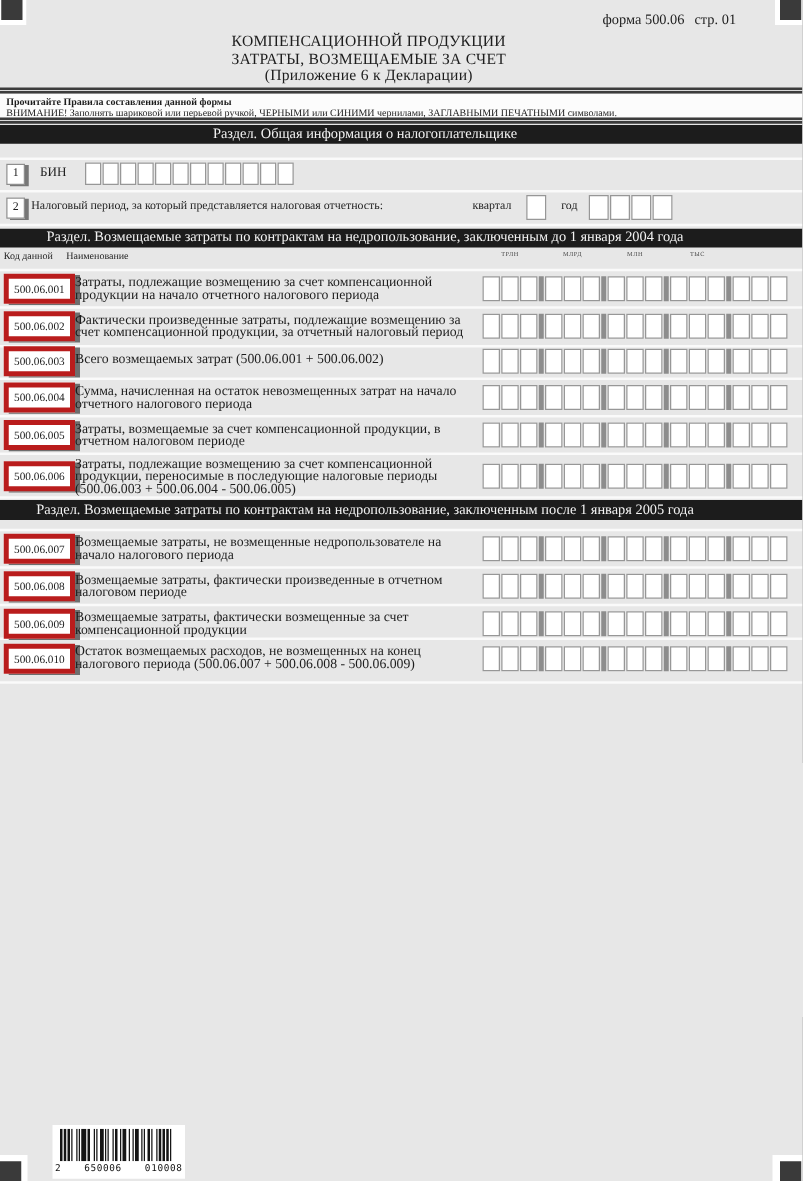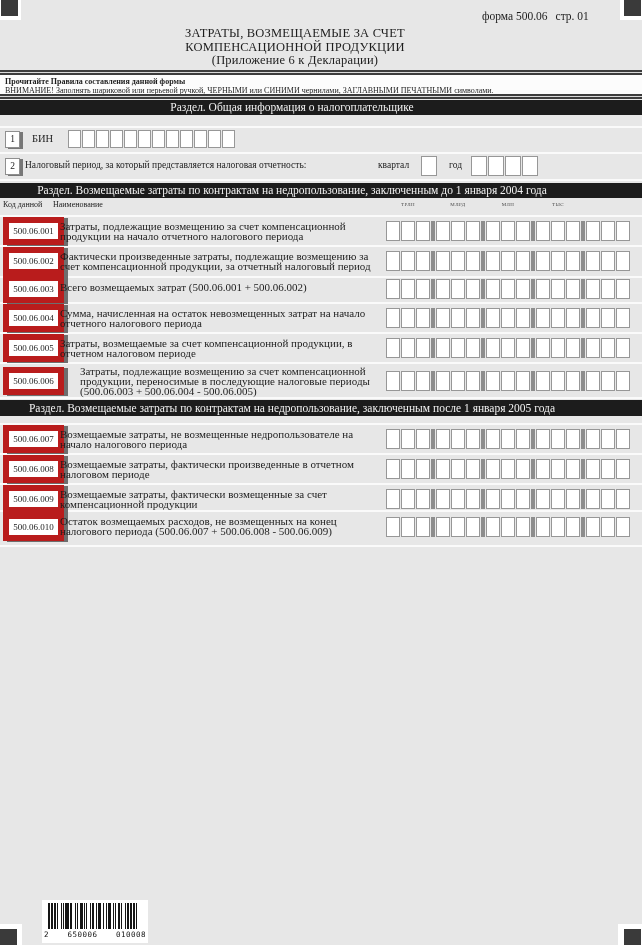--- a/index.html
+++ b/index.html
@@ -46,21 +46,21 @@
   .amount .cell{width:14px;height:20px;}
   .gsep{width:4px;height:20px;background:#8d8d8d;flex:0 0 4px;}
 
   
   .colhead{position:absolute;top:200px;font-size:8px;color:#222;}
   .unitlbl{position:absolute;top:202px;font-size:5px;color:#4a4a4a;transform:translateX(-50%);letter-spacing:.4px;}
 
   
   .row{position:absolute;left:0;width:642px;}
   .codebox{position:absolute;left:3px;top:50%;transform:translateY(-50%);width:49px;height:16px;
-           background:#fff;border:6px solid #b91c1c;box-shadow:4px 1px 0 #6e6e6e;
+           background:#fff;border:4px solid #b91c1c;box-shadow:4px 1px 0 #6e6e6e;
            font-size:9px;text-align:center;line-height:16px;font-family:Liberation Serif, serif;}
   .rowname{position:absolute;left:60px;top:4px;width:322px;font-size:11px;line-height:10px;}
   .row .amount{left:386px;top:50%;transform:translateY(-50%);}
 
   
   .barcode{position:absolute;left:42px;top:900px;width:106px;height:43px;background:#fff;}
   .bars{position:absolute;left:6px;top:3px;width:94px;height:26px;overflow:hidden;}
   .bars div{position:absolute;top:0;height:100%;background:#151515;}
   .bcdigits{position:absolute;left:2px;right:2px;top:30px;display:flex;justify-content:space-between;
             font-size:7.5px;font-family:"DejaVu Sans Mono",monospace;letter-spacing:.5px;color:#111;}
@@ -80,22 +80,22 @@
       <div class="sq" style="left:0;bottom:0;"></div>
     </div>
   <div class="corner" style="left:618px;top:924px;width:24px;height:21px;">
       <div class="sq" style="right:1px;bottom:0;"></div>
     </div>
 
   <div class="form-ref">
     <span>форма 500.06</span><span>стр. 01</span>
   </div>
   <div class="title">
+    <div>КОМПЕНСАЦИОННОЙ ПРОДУКЦИИ</div>
     <div>ЗАТРАТЫ, ВОЗМЕЩАЕМЫЕ ЗА СЧЕТ</div>
-    <div>КОМПЕНСАЦИОННОЙ ПРОДУКЦИИ</div>
     <div>(Приложение 6 к Декларации)</div>
   </div>
 
   <div class="rule" style="top:70px;"></div>
   <div class="notice">
     <div class="n1">Прочитайте Правила составления данной формы</div>
     <div class="n2">ВНИМАНИЕ! Заполнять шариковой или перьевой ручкой, ЧЕРНЫМИ или СИНИМИ чернилами, ЗАГЛАВНЫМИ ПЕЧАТНЫМИ символами.</div>
   </div>
   <div class="rule" style="top:94px;"></div>
 
@@ -273,21 +273,21 @@
         <div class="cell"></div>
         <div class="cell"></div>
         <div class="gsep"></div>
         <div class="cell"></div>
         <div class="cell"></div>
         <div class="cell"></div>
       </div>
   </div>
   <div class="row" style="top:364px;height:34px;">
     <div class="codebox">500.06.006</div>
-    <div class="rowname" style="top:2px;margin-left:20px;">Затраты, подлежащие возмещению за счет компенсационной продукции, переносимые в последующие налоговые периоды (500.06.003 + 500.06.004 - 500.06.005)</div>
+    <div class="rowname" style="top:2px;">Затраты, подлежащие возмещению за счет компенсационной продукции, переносимые в последующие налоговые периоды (500.06.003 + 500.06.004 - 500.06.005)</div>
     <div class="cellstrip amount">
         <div class="cell"></div>
         <div class="cell"></div>
         <div class="cell"></div>
         <div class="gsep"></div>
         <div class="cell"></div>
         <div class="cell"></div>
         <div class="cell"></div>
         <div class="gsep"></div>
         <div class="cell"></div>

